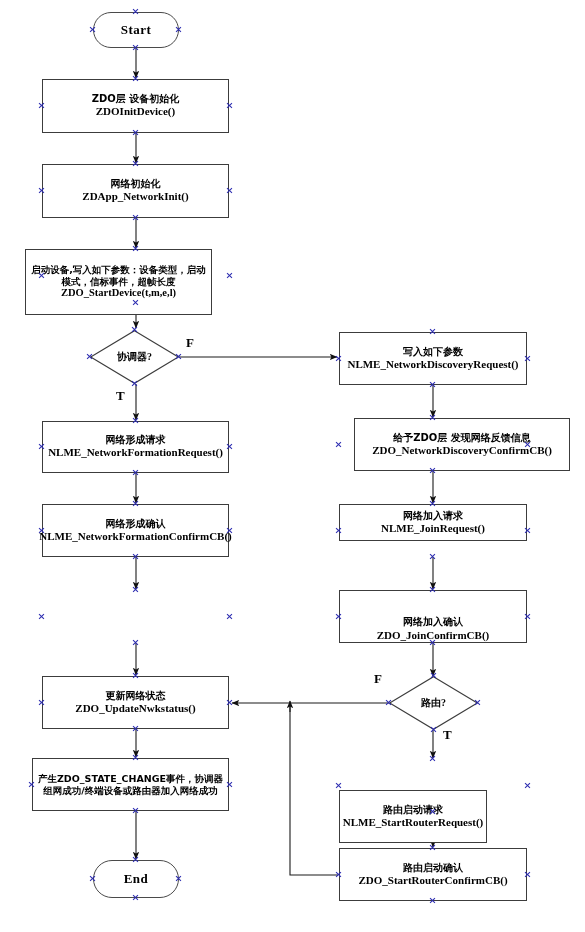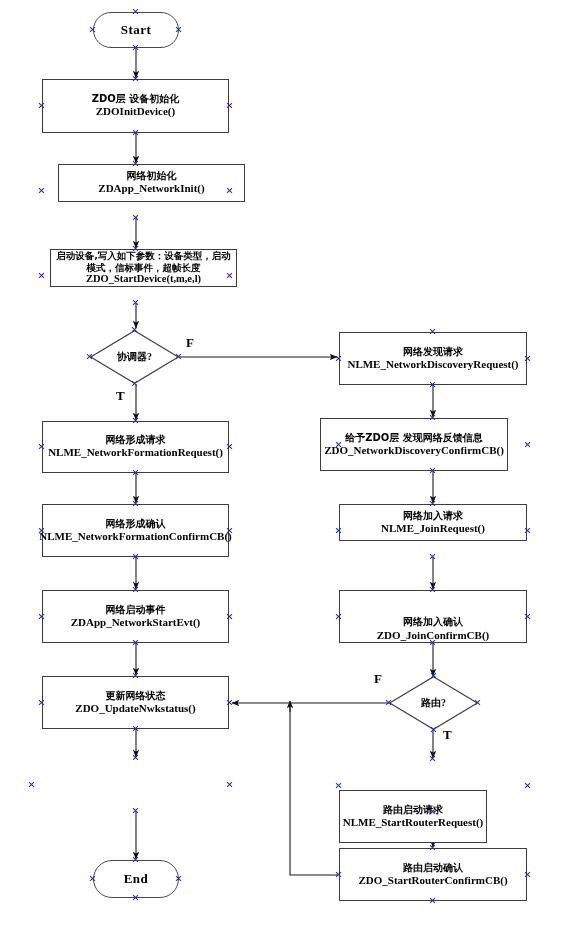--- a/index.html
+++ b/index.html
@@ -184,32 +184,32 @@
     <div class="lines">
       <span class="ln cn">ZDO层 设备初始化</span>
       <span class="ln code">ZDOInitDevice()</span>
     </div>
   </div>
   <span class="handle" style="left:132px; top:75px;"></span>
   <span class="handle" style="left:38px;  top:102px;"></span>
   <span class="handle" style="left:226px; top:102px;"></span>
   <span class="handle" style="left:132px; top:129px;"></span>
 
-  <div class="node proc" style="left:58px; top:164px; width:187px; height:38px;">
+  <div class="node proc" style="left:42px; top:164px; width:187px; height:54px;">
     <div class="lines">
       <span class="ln cn">网络初始化</span>
       <span class="ln code">ZDApp_NetworkInit()</span>
     </div>
   </div>
   <span class="handle" style="left:132px; top:160px;"></span>
   <span class="handle" style="left:38px;  top:187px;"></span>
   <span class="handle" style="left:226px; top:187px;"></span>
   <span class="handle" style="left:132px; top:214px;"></span>
 
-  <div class="node proc wide" style="left:50px; top:249px; width:187px; height:38px;">
+  <div class="node proc wide" style="left:25px; top:249px; width:187px; height:66px;">
     <div class="lines">
       <span class="ln cn">启动设备,写入如下参数：设备类型，启动</span>
       <span class="ln cn">模式，信标事件，超帧长度</span>
       <span class="ln code">ZDO_StartDevice(t,m,e,l)</span>
     </div>
   </div>
   <span class="handle" style="left:132px; top:245px;"></span>
   <span class="handle" style="left:38px;  top:272px;"></span>
   <span class="handle" style="left:226px; top:272px;"></span>
   <span class="handle" style="left:132px; top:299px;"></span>
@@ -242,69 +242,69 @@
     <div class="lines">
       <span class="ln cn">网络形成确认</span>
       <span class="ln code">NLME_NetworkFormationConfirmCB()</span>
     </div>
   </div>
   <span class="handle" style="left:132px; top:500px;"></span>
   <span class="handle" style="left:38px;  top:527px;"></span>
   <span class="handle" style="left:226px; top:527px;"></span>
   <span class="handle" style="left:132px; top:553px;"></span>
 
-  <div class="node proc" style="left:42px; top:590px; width:187px; height:53px;">
-    <div class="lines">
-      <span class="ln cn">网络启动事件</span>
-      <span class="ln code">ZDApp_NetworkStartEvt()</span>
-    </div>
-  </div>
   <span class="handle" style="left:132px; top:586px;"></span>
   <span class="handle" style="left:38px;  top:613px;"></span>
   <span class="handle" style="left:226px; top:613px;"></span>
   <span class="handle" style="left:132px; top:639px;"></span>
 
   <div class="node proc" style="left:42px; top:676px; width:187px; height:53px;">
     <div class="lines">
       <span class="ln cn">更新网络状态</span>
       <span class="ln code">ZDO_UpdateNwkstatus()</span>
     </div>
   </div>
   <span class="handle" style="left:132px; top:672px;"></span>
   <span class="handle" style="left:38px;  top:699px;"></span>
   <span class="handle" style="left:226px; top:699px;"></span>
   <span class="handle" style="left:132px; top:725px;"></span>
 
+  <div class="node proc wide" style="left:32px; top:758px; width:197px; height:53px;">
+    <div class="lines">
+      <span class="ln cn">产生ZDO_STATE_CHANGE事件，协调器</span>
+      <span class="ln cn">组网成功/终端设备或路由器加入网络成功</span>
+    </div>
+  </div>
   <span class="handle" style="left:132px; top:754px;"></span>
   <span class="handle" style="left:28px;  top:781px;"></span>
   <span class="handle" style="left:226px; top:781px;"></span>
   <span class="handle" style="left:132px; top:807px;"></span>
 
   <div class="node term" style="left:93px; top:860px; width:86px; height:38px;">
     <div class="lines">
       <span class="ln">End</span>
     </div>
   </div>
   <span class="handle" style="left:132px; top:856px;"></span>
   <span class="handle" style="left:89px;  top:875px;"></span>
   <span class="handle" style="left:175px; top:875px;"></span>
   <span class="handle" style="left:132px; top:894px;"></span>
 
   <div class="node proc" style="left:339px; top:332px; width:188px; height:53px;">
     <div class="lines">
-      <span class="ln cn">网络发现请求</span>
+      <span class="ln cn">写入如下参数</span>
       <span class="ln code">NLME_NetworkDiscoveryRequest()</span>
     </div>
   </div>
   <span class="handle" style="left:429px; top:328px;"></span>
   <span class="handle" style="left:335px; top:355px;"></span>
   <span class="handle" style="left:524px; top:355px;"></span>
   <span class="handle" style="left:429px; top:381px;"></span>
 
-  <div class="node proc" style="left:320px; top:418px; width:188px; height:53px;">
+  <div class="node proc" style="left:354px; top:418px; width:216px; height:53px;">
     <div class="lines">
       <span class="ln cn">给予ZDO层 发现网络反馈信息</span>
       <span class="ln code">ZDO_NetworkDiscoveryConfirmCB()</span>
     </div>
   </div>
   <span class="handle" style="left:429px; top:414px;"></span>
   <span class="handle" style="left:335px; top:441px;"></span>
   <span class="handle" style="left:524px; top:441px;"></span>
   <span class="handle" style="left:429px; top:467px;"></span>
 

